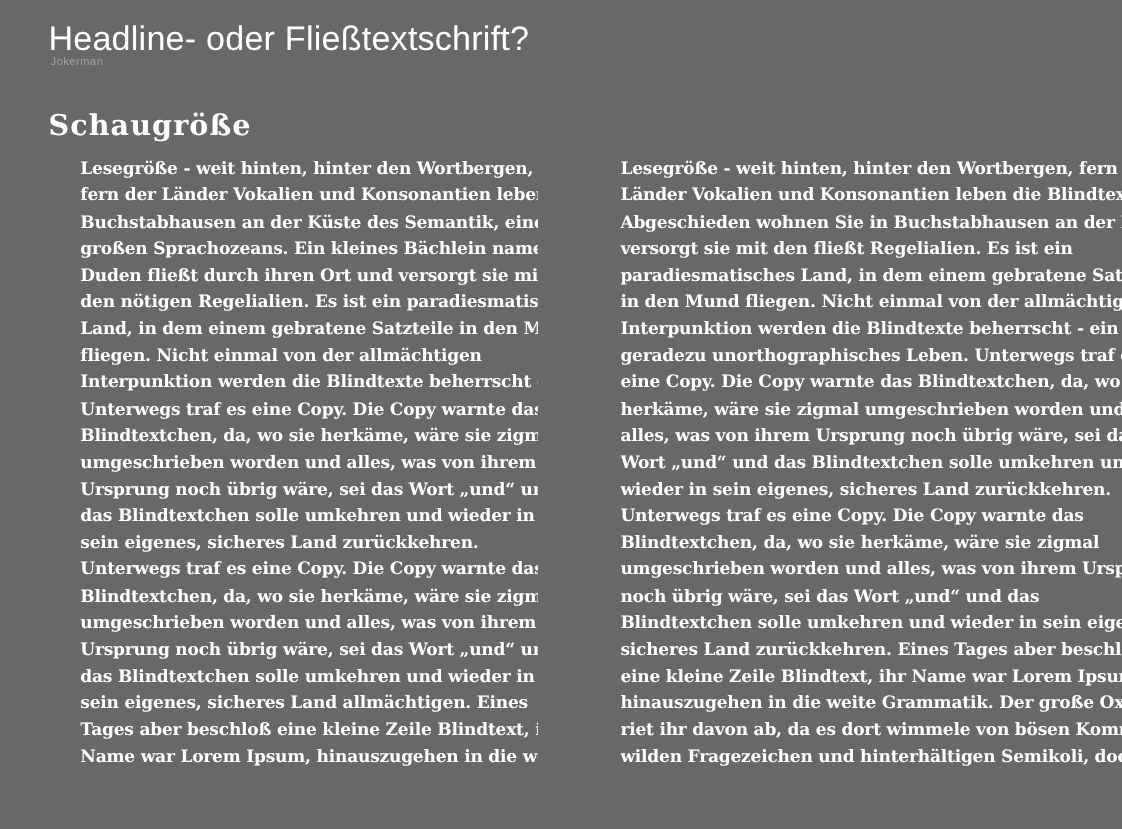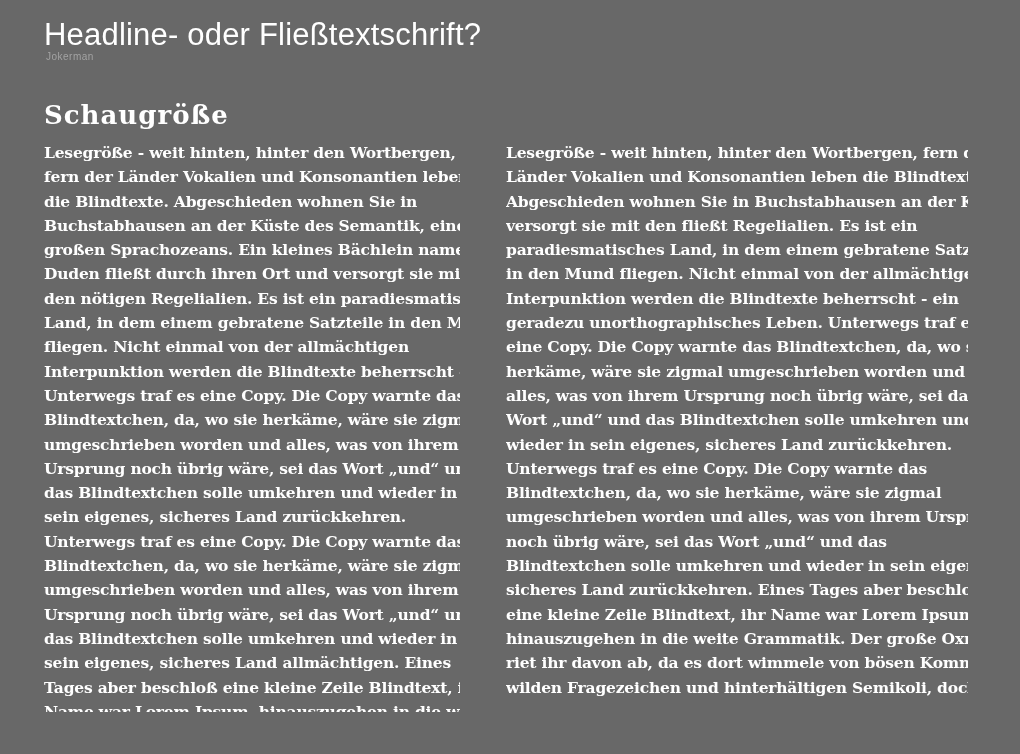--- a/index.html
+++ b/index.html
@@ -37,21 +37,21 @@
     white-space:nowrap;
   }
 
   .columns{
     position:absolute;left:44px;top:141px;
     display:flex;gap:46px;
   }
   .col{
     font-family:"DejaVu Serif",serif;
     font-weight:bold;font-size:15.5px;
-    color:var(--fg);letter-spacing:-0.2px;
+    color:var(--fg);letter-spacing:-0.2px;margin-left:29px;
   }
   .col-left{width:416px;}
   .col-right{width:462px;}
   .line{
     line-height:24.3px;height:24.3px;
     white-space:nowrap;overflow:hidden;
   }
 </style>
 </head>
 <body>
@@ -61,21 +61,20 @@
   <h1 class="headline">Headline- oder Fließtextschrift?</h1>
 
   <div class="font-label">Jokerman</div>
 
   <h2 class="specimen-heading">Schaugröße</h2>
 
   <div class="columns">
     <div class="col col-left">
         <div class="line">Lesegröße - weit hinten, hinter den Wortbergen,</div>
         <div class="line">fern der Länder Vokalien und Konsonantien leben</div>
-        <div class="line">die Blindtexte. Abgeschieden wohnen Sie in</div>
         <div class="line">Buchstabhausen an der Küste des Semantik, eines</div>
         <div class="line">großen Sprachozeans. Ein kleines Bächlein namens</div>
         <div class="line">Duden fließt durch ihren Ort und versorgt sie mit</div>
         <div class="line">den nötigen Regelialien. Es ist ein paradiesmatisches</div>
         <div class="line">Land, in dem einem gebratene Satzteile in den Mund</div>
         <div class="line">fliegen. Nicht einmal von der allmächtigen</div>
         <div class="line">Interpunktion werden die Blindtexte beherrscht -</div>
         <div class="line">Unterwegs traf es eine Copy. Die Copy warnte das</div>
         <div class="line">Blindtextchen, da, wo sie herkäme, wäre sie zigmal</div>
         <div class="line">umgeschrieben worden und alles, was von ihrem</div>

